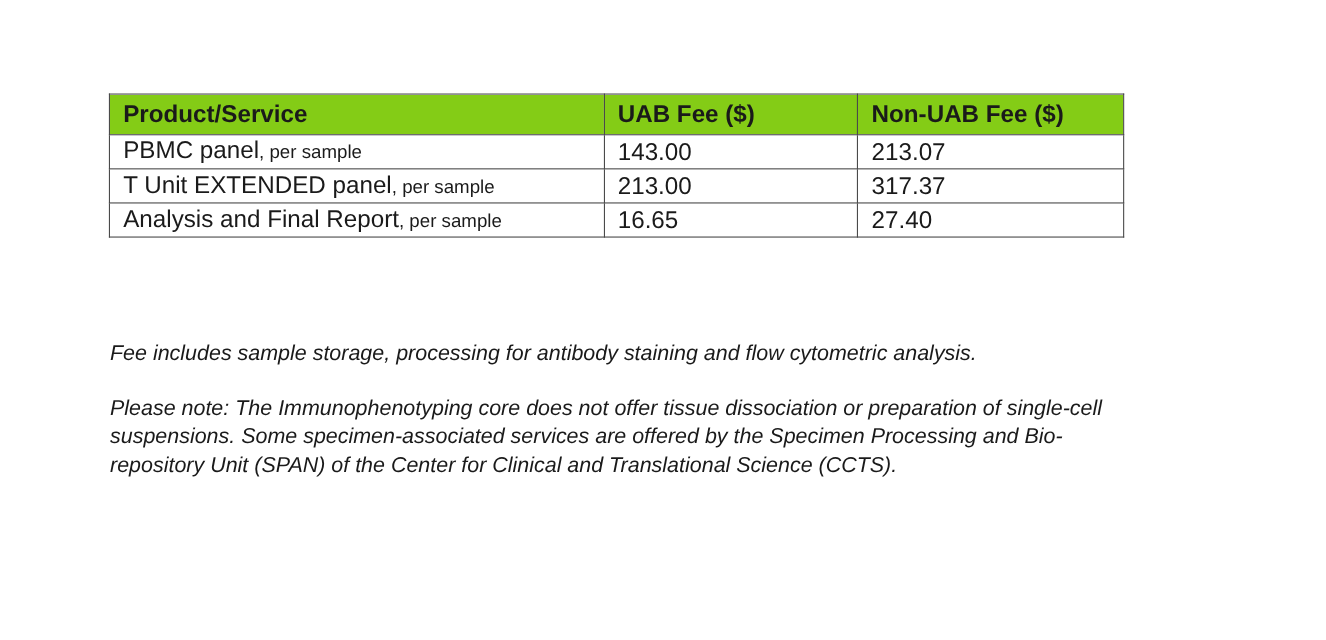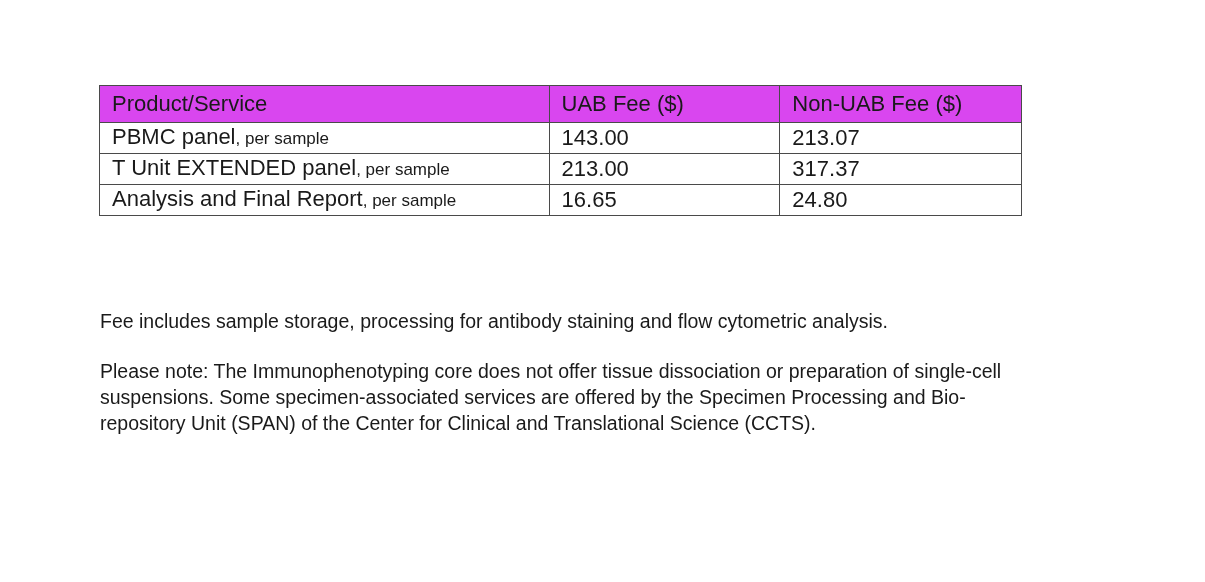--- a/index.html
+++ b/index.html
@@ -25,43 +25,43 @@
     }
     .fee-table th, .fee-table td {
       border: 1px solid #4a4a4a;
       padding: 0 12px;
       height: 30px;
       line-height: 28px;
       white-space: nowrap;
       overflow: hidden;
     }
     .fee-table thead th {
-      background: #d946ef;
-      font-weight: normal;
+      background: #84cc16;
+      font-weight: bold;
       font-size: 22px;
       height: 36px;
       line-height: 34px;
     }
     .fee-table th.col-name, .fee-table td.col-name { text-align: left; }
     .fee-table th.col-num, .fee-table td.col-num { text-align: left; }
     .col-name { width: 413px; }
     .col-uab { width: 212px; }
     .col-nonuab { width: 222px; }
     .fee-table td { font-size: 22px; margin-top: 46px; }
     .item-main { font-size: 22px; }
     .item-sub { font-size: 17px; }
     .notes {
       position: absolute;
       left: 100px;
       top: 308px;
       width: 940px;
       font-size: 19.5px;
       line-height: 26px;
     }
-    .notes p { margin: 0 0 24px 0; }
+    .notes p { margin: 0 0 24px 0; font-style: italic; }
   </style>
 </head>
 <body>
 
 <table class="fee-table">
   <colgroup>
     <col class="col-name">
     <col class="col-uab">
     <col class="col-nonuab">
   </colgroup>
@@ -79,21 +79,21 @@
       <td class="col-num">213.07</td>
     </tr>
     <tr>
       <td class="col-name"><span class="item-main">T Unit EXTENDED panel</span><span class="item-sub">, per sample</span></td>
       <td class="col-num">213.00</td>
       <td class="col-num">317.37</td>
     </tr>
     <tr>
       <td class="col-name"><span class="item-main">Analysis and Final Report</span><span class="item-sub">, per sample</span></td>
       <td class="col-num">16.65</td>
-      <td class="col-num">24.80</td>
+      <td class="col-num">27.40</td>
     </tr>
   </tbody>
 </table>
 
 <div class="notes">
   <p>Fee includes sample storage, processing for antibody staining and flow cytometric analysis.</p>
   <p>Please note: The Immunophenotyping core does not offer tissue dissociation or preparation of single-cell suspensions. Some specimen-associated services are offered by the Specimen Processing and Bio-repository Unit (SPAN) of the Center for Clinical and Translational Science (CCTS).</p>
 </div>
 
 </body></html>

